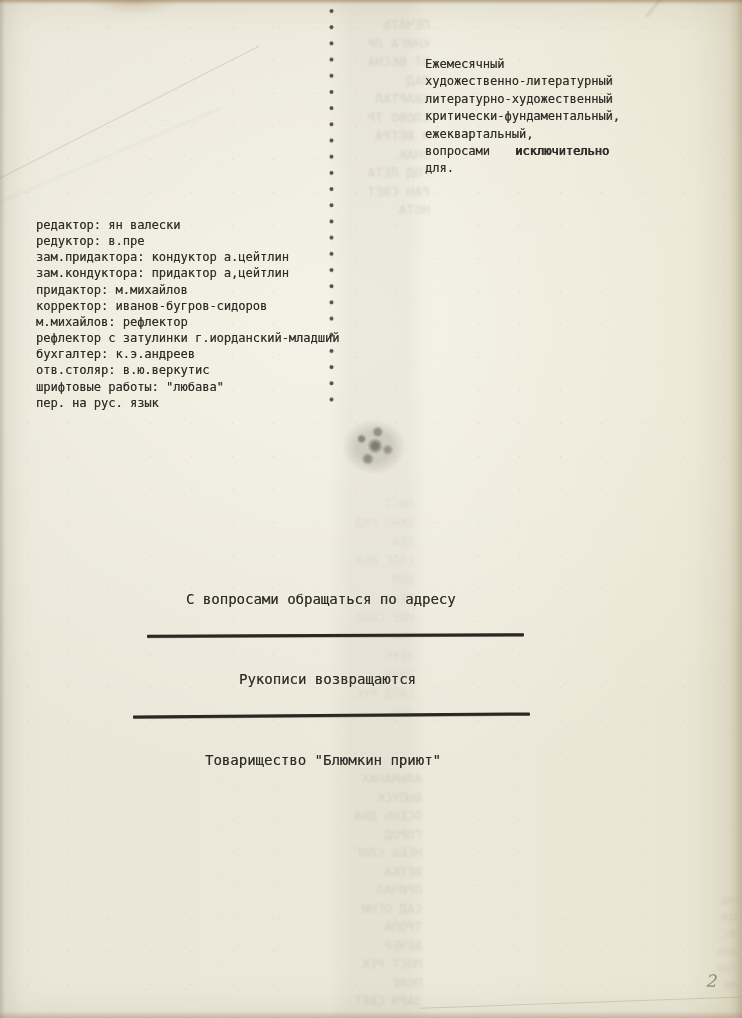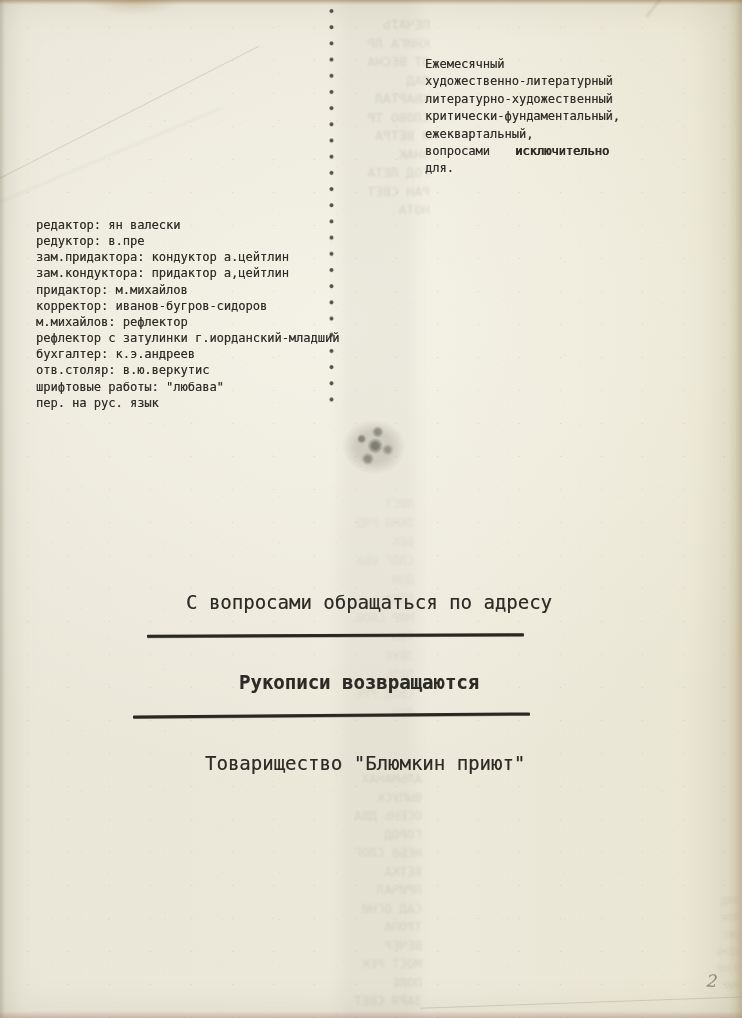--- a/index.html
+++ b/index.html
@@ -56,23 +56,23 @@
     white-space:pre-line;pointer-events:none;}
   .ghost-top{left:334px;top:16px;width:96px;font-size:13px;line-height:18.5px;opacity:0.16;}
   .ghost-mid{left:322px;top:495px;width:92px;font-size:12px;line-height:19px;opacity:0.08;}
   .ghost-bottom{left:296px;top:770px;width:126px;font-size:12.5px;line-height:18.5px;opacity:0.14;}
   .ghost-right{left:686px;top:893px;width:52px;font-size:9px;line-height:17px;opacity:0.12;}
 
   
   .masthead{left:425px;top:56px;font-size:12px;line-height:17.4px;}
   .overstruck{margin-left:25px;font-weight:normal;text-shadow:0.7px 0 0 currentColor, 0.3px 0.3px 0.6px rgba(45,43,38,0.6);}
   .staff{left:36px;top:217px;font-size:12px;line-height:16.15px;}
-  .notice{font-size:19px;white-space:nowrap;}
+  .notice{font-size:14px;white-space:nowrap;}
   .notice-contact{left:186px;top:591px;}
-  .notice-manuscripts{left:239px;top:671px;font-weight:bold;}
+  .notice-manuscripts{left:239px;top:671px;}
   .notice-society{left:205px;top:752px;}
   .hrule{background:#2a2822;border-radius:1px;box-shadow:0 0.5px 0.5px rgba(42,40,34,0.5);}
   .rule1{left:147px;top:634px;width:377px;height:2.6px;transform:rotate(-0.25deg);}
   .rule2{left:133px;top:714px;width:397px;height:2.8px;transform:rotate(-0.45deg);}
 
   
   .smudge{left:343px;top:420px;width:62px;height:54px;filter:blur(0.4px);
     background:
       radial-gradient(circle at 30% 35%, rgba(70,68,60,0.50) 2px, rgba(70,68,60,0) 5px),
       radial-gradient(circle at 56% 22%, rgba(70,68,60,0.45) 2.5px, rgba(70,68,60,0) 6px),

